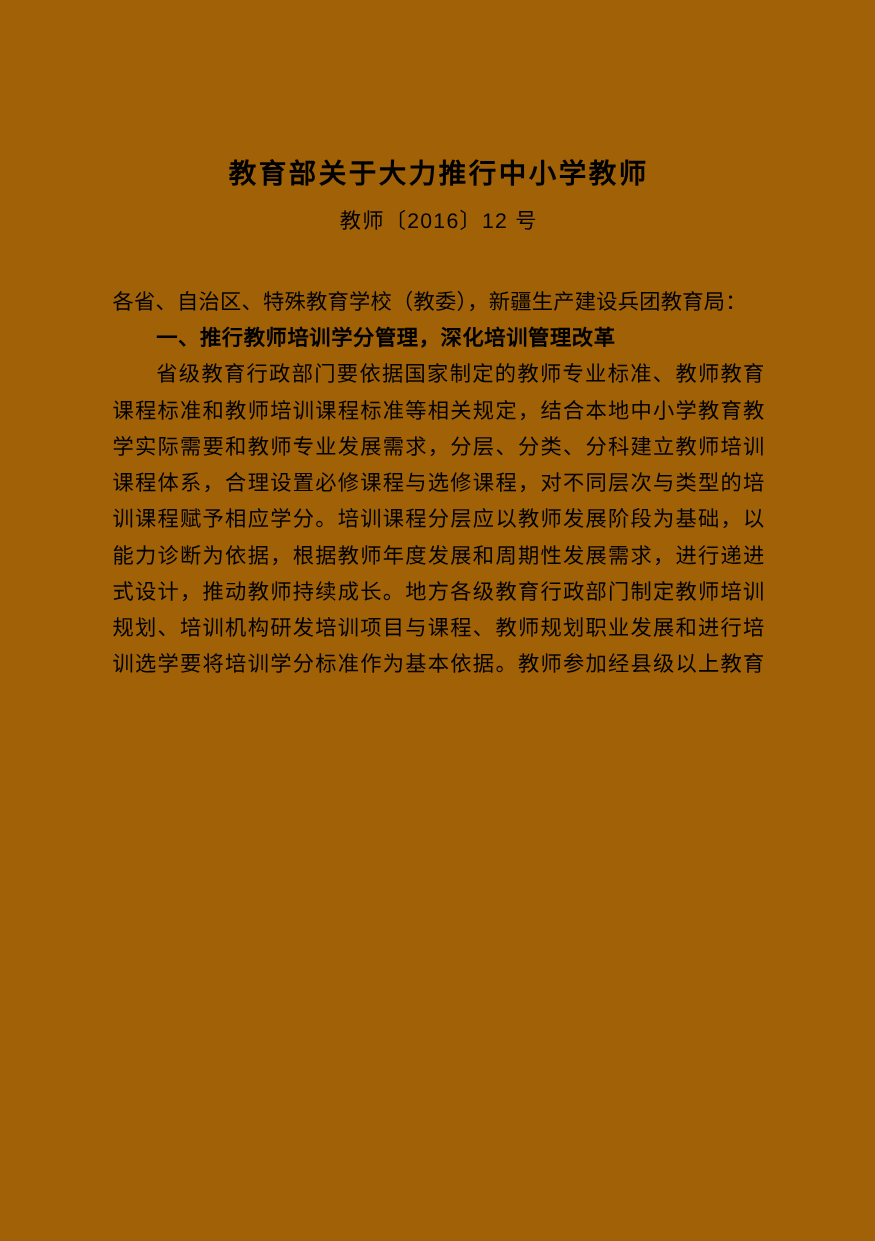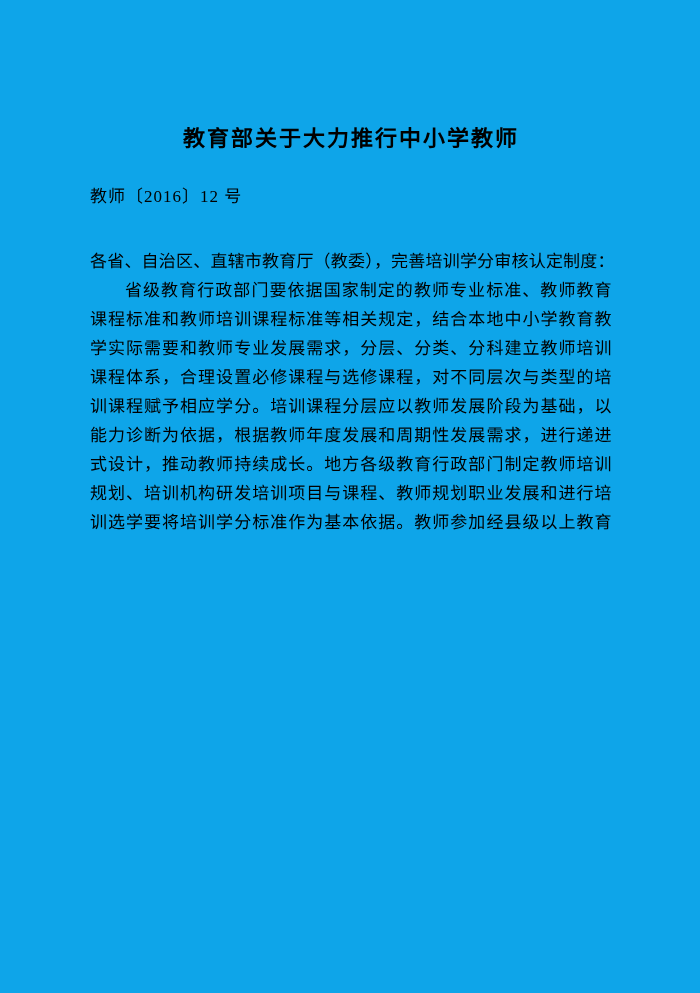--- a/index.html
+++ b/index.html
@@ -4,21 +4,21 @@
 <style>
   html, body {
     margin: 0;
     padding: 0;
     background: #ffffff;
   }
   .page {
     position: relative;
     width: 700px;
     height: 993px;
-    background: #0ea5e9;
+    background: #a16207;
     overflow: hidden;
     color: #000000;
   }
   .content {
     position: absolute;
     left: 90px;
     top: 120px;
     width: 522px;
   }
   .title {
@@ -26,26 +26,26 @@
     font-family: "Liberation Serif", "DejaVu Serif", serif;
     font-weight: bold;
     font-size: 22px;
     line-height: 37px;
     letter-spacing: 2px;
     text-align: center;
     color: #000000;
   }
   .title-line { display: block; }
   .doc-number {
-    margin-top: 28px;
-    font-family: Liberation Serif, serif;
+    margin-top: 8px;
+    font-family: Liberation Sans, sans-serif;
     font-size: 17px;
     line-height: 24px;
     letter-spacing: 1px;
-    text-align: left;
+    text-align: center;
     color: #000000;
   }
   .body {
     margin-top: 38px;
     font-family: "Liberation Serif", "DejaVu Serif", serif;
     font-size: 17px;
     line-height: 29px;
     color: #000000;
   }
   .body p {
@@ -77,18 +77,19 @@
 <div class="page">
   <div class="content">
 
     <h1 class="title">
       <span class="title-line">教育部关于大力推行中小学教师</span>
     </h1>
 
     <div class="doc-number">教师〔2016〕12 号</div>
 
     <div class="body">
-      <p class="salutation">各省、自治区、直辖市教育厅（教委），完善培训学分审核认定制度：</p>
+      <p class="salutation">各省、自治区、特殊教育学校（教委），新疆生产建设兵团教育局：</p>
+      <p class="heading">一、推行教师培训学分管理，深化培训管理改革</p>
       <p class="para cut">省级教育行政部门要依据国家制定的教师专业标准、教师教育课程标准和教师培训课程标准等相关规定，结合本地中小学教育教学实际需要和教师专业发展需求，分层、分类、分科建立教师培训课程体系，合理设置必修课程与选修课程，对不同层次与类型的培训课程赋予相应学分。培训课程分层应以教师发展阶段为基础，以能力诊断为依据，根据教师年度发展和周期性发展需求，进行递进式设计，推动教师持续成长。地方各级教育行政部门制定教师培训规划、培训机构研发培训项目与课程、教师规划职业发展和进行培训选学要将培训学分标准作为基本依据。教师参加经县级以上教育</p>
     </div>
 
   </div>
 </div>
 
 </body></html>

